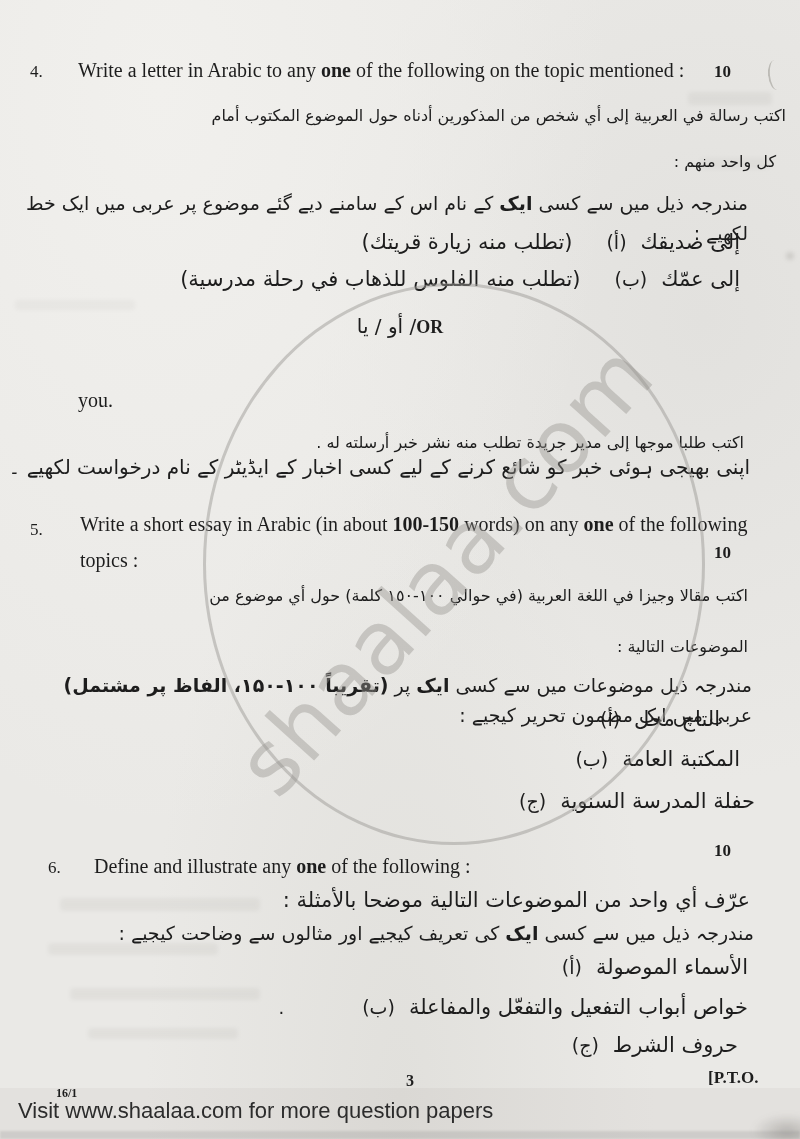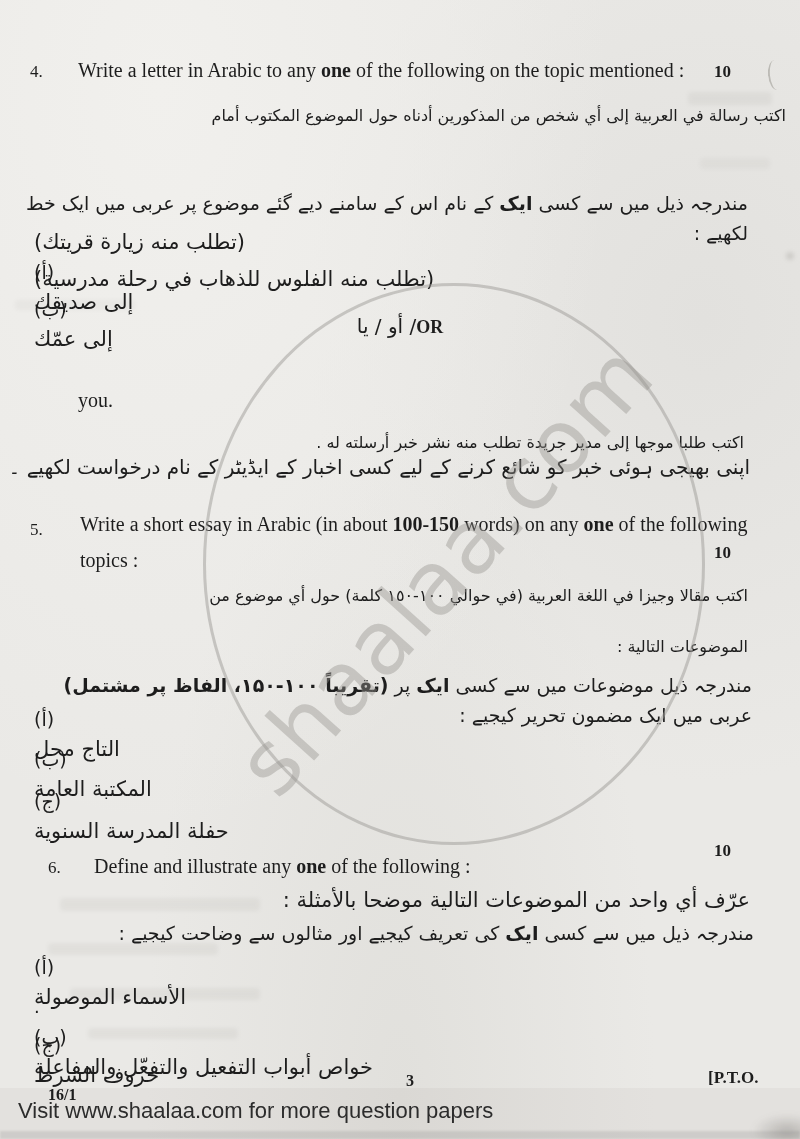--- a/index.html
+++ b/index.html
@@ -11,34 +11,34 @@
       radial-gradient(ellipse at 50% 96%, #e1e0dc 0%, rgba(225,224,220,0) 45%),
       #eae9e6;
     font-family:"Liberation Serif", serif; color:#1d1d1d;
   }
   .abs{position:absolute;}
   .en{font-size:20px; line-height:36px;}
   .b{font-weight:bold;}
   .marks{position:absolute; left:714px; width:40px; font-weight:bold; font-size:17px;}
   .ar{font-family:"DejaVu Sans","Liberation Sans",sans-serif; direction:rtl; text-align:right; font-size:16px; line-height:32px; left:0; right:0;}
   .ur{font-family:"DejaVu Sans","Liberation Sans",sans-serif; direction:rtl; text-align:right; font-size:19px; line-height:30px; left:0; right:0;}
-  .item-row{position:absolute; left:0; right:0; display:flex; flex-direction:column; justify-content:flex-end; align-items:baseline; direction:ltr; font-family:"DejaVu Sans","Liberation Sans",sans-serif; font-size:21px; line-height:30px;}
+  .item-row{position:absolute; left:0; right:0; display:flex; flex-direction:row; justify-content:flex-end; align-items:baseline; direction:ltr; font-family:"DejaVu Sans","Liberation Sans",sans-serif; font-size:21px; line-height:30px;}
   .item-row .marker{font-size:19px; margin:0 14px 0 34px;}
   .item-row .stray{margin-right:44px; font-size:18px;}
   .qnum{position:absolute; font-size:17px; font-weight:normal;}
   .or-line{position:absolute; left:0; right:0; text-align:center; direction:rtl; font-family:"DejaVu Sans","Liberation Sans",sans-serif; font-size:20px; line-height:30px;}
   .or-line .latin{font-family:"Liberation Serif",serif; font-weight:bold; font-size:18px;}
   .wm-ellipse{position:absolute; left:203px; top:283px; width:496px; height:556px; border:3px solid rgba(158,156,152,0.5); border-radius:50%; z-index:5; pointer-events:none;}
   .wm-text{position:absolute; left:105px; top:518px; width:680px; text-align:center; transform:rotate(-48deg); font-family:"DejaVu Sans",sans-serif; font-size:88px; letter-spacing:1px; color:rgba(150,148,144,0.42); z-index:5; pointer-events:none; white-space:nowrap;}
   .ghost{position:absolute; background:#6a675f; opacity:.07; filter:blur(2px); border-radius:4px; pointer-events:none;}
   .bracket-mark{position:absolute; left:768px; top:60px; width:14px; height:30px; border-left:2px solid #8a8880; border-radius:50% 0 0 50%/50% 0 0 50%; opacity:.45; transform:rotate(-6deg); pointer-events:none;}
   .corner-smudge{position:absolute; left:752px; top:1114px; width:70px; height:34px; background:radial-gradient(ellipse, rgba(70,68,62,.28), rgba(70,68,62,0) 70%); filter:blur(3px); pointer-events:none;}
   .bottom-strip{position:absolute; left:0; top:1088px; width:800px; height:51px; background:rgba(90,88,82,0.05); pointer-events:none;}
   .bottom-edge{position:absolute; left:0; top:1131px; width:800px; height:8px; background:rgba(60,58,54,.12); filter:blur(1px); pointer-events:none;}
-  .footer-code{position:absolute; left:48px; top:1086px; font-size:16px; font-weight:bold;}
+  .footer-code{position:absolute; left:56px; top:1086px; font-size:12px; font-weight:bold;}
   .footer-page{position:absolute; left:406px; top:1072px; font-size:16px; font-weight:bold;}
   .footer-pto{position:absolute; left:708px; top:1068px; font-size:17px; font-weight:bold;}
   .caption{position:absolute; left:18px; top:1098px; font-family:"Liberation Sans","DejaVu Sans",sans-serif; font-size:22px; color:#2c2c2c;}
 </style>
 </head>
 <body>
 
 <div class="page">
 
   <div class="wm-ellipse"></div>
@@ -55,20 +55,21 @@
   <div class="bracket-mark"></div>
   <div class="corner-smudge"></div>
   <div class="bottom-strip"></div>
   <div class="bottom-edge"></div>
 
   <div class="qnum abs" style="left:30px;top:62px;">4.</div>
   <div class="en abs" style="left:78px;top:52px;"><span>Write a letter in Arabic to any </span><span class="b">one</span><span> of the following on the topic mentioned :</span></div>
   <div class="marks" style="top:62px;">10</div>
 
   <div class="ar abs" style="top:100px;padding-right:14px;">اكتب رسالة في العربية إلى أي شخص من المذكورين أدناه حول الموضوع المكتوب أمام</div>
+  <div class="ar abs" style="top:146px;padding-right:24px;">كل واحد منهم :</div>
   <div class="ur abs" style="top:188px;padding-right:52px;"><span>مندرجہ ذیل میں سے کسی </span><span class="b">ایک</span><span> کے نام اس کے سامنے دیے گئے موضوع پر عربی میں ایک خط لکھیے :</span></div>
 
   <div class="item-row" style="top:227px;padding-right:60px;">
     <span dir="rtl">(تطلب منه زيارة قريتك)</span>
     <span class="marker">(أ)</span>
     <span dir="rtl">إلى صديقك</span>
   </div>
   <div class="item-row" style="top:264px;padding-right:60px;">
     <span dir="rtl">(تطلب منه الفلوس للذهاب في رحلة مدرسية)</span>
     <span class="marker">(ب)</span>

